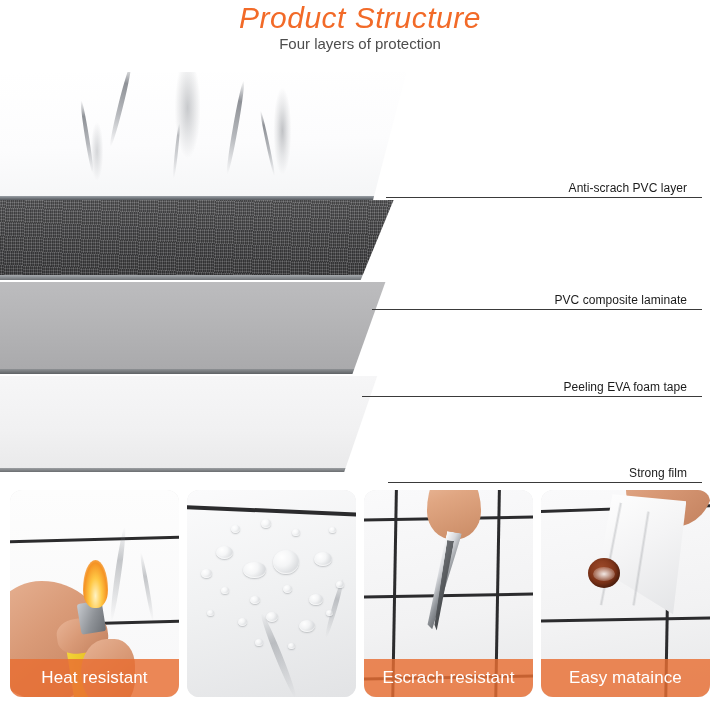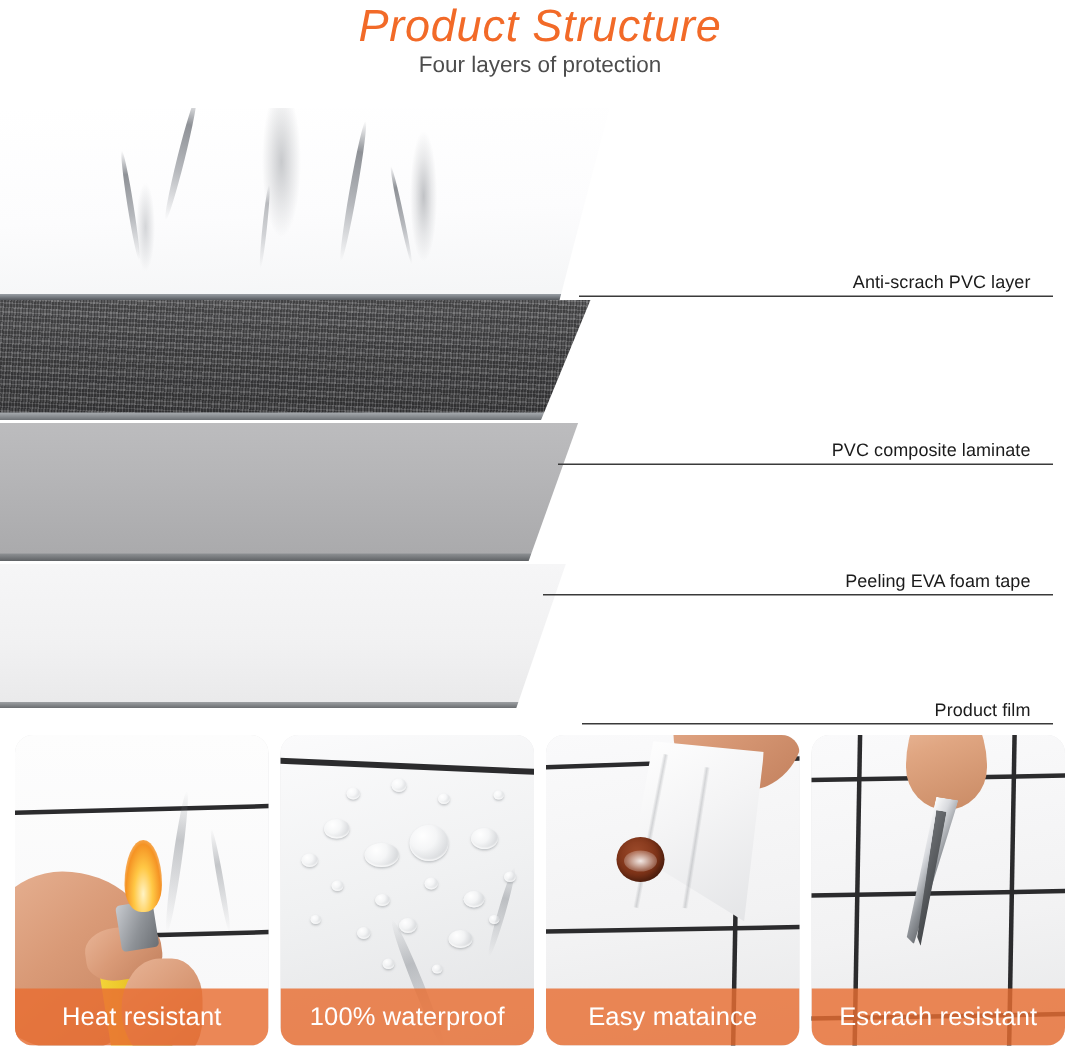--- a/index.html
+++ b/index.html
@@ -362,21 +362,21 @@
     <div class="callout-text">PVC composite laminate</div>
   </div>
 
   <div class="callout" id="callout-3">
     <div class="callout-line"></div>
     <div class="callout-text">Peeling EVA foam tape</div>
   </div>
 
   <div class="callout" id="callout-4">
     <div class="callout-line"></div>
-    <div class="callout-text">Product film</div>
+    <div class="callout-text">Strong film</div>
   </div>
 
 </div>
 
 <div id="features">
 
   <div class="feature">
     <div class="photo bg-tile-marble">
       <div class="grout-h" style="top:23%;transform:rotate(-1.5deg);"></div>
       <div class="grout-h" style="top:64%;transform:rotate(-1.5deg);"></div>
@@ -414,51 +414,48 @@
       <div class="drop" style="left:72%;top:50%;width:14px;height:11px;"></div>
       <div class="drop" style="left:88%;top:44%;width:8px;height:7px;"></div>
       <div class="drop" style="left:12%;top:58%;width:7px;height:6px;"></div>
       <div class="drop" style="left:30%;top:62%;width:9px;height:8px;"></div>
       <div class="drop" style="left:47%;top:59%;width:12px;height:10px;"></div>
       <div class="drop" style="left:66%;top:63%;width:16px;height:12px;"></div>
       <div class="drop" style="left:82%;top:58%;width:7px;height:6px;"></div>
       <div class="drop" style="left:40%;top:72%;width:8px;height:7px;"></div>
       <div class="drop" style="left:60%;top:74%;width:7px;height:6px;"></div>
     </div>
+  </div>
+
+  <div class="feature">
+    <div class="photo bg-tile-plain">
+      <div class="grout-h" style="top:13%;transform:rotate(-1deg);"></div>
+      <div class="grout-h" style="top:50%;transform:rotate(-1deg);"></div>
+      <div class="grout-h" style="top:90%;transform:rotate(-1deg);"></div>
+      <div class="grout-v" style="left:17%;transform:rotate(1deg);"></div>
+      <div class="grout-v" style="left:78%;transform:rotate(1deg);"></div>
+      <div class="finger" style="left:37%;top:-12%;width:32%;height:36%;"></div>
+      <div class="blade" style="left:42%;top:20%;width:15px;height:48%;transform:rotate(9deg) skewX(-5deg);clip-path:polygon(0 0,100% 0,62% 100%,24% 96%);"></div>
+      <div class="blade" style="left:45%;top:24%;width:7px;height:44%;transform:rotate(9deg);clip-path:polygon(0 0,100% 0,55% 100%,10% 94%);background:linear-gradient(100deg,#6d7074 0%,#3f4245 100%);"></div>
+    </div>
     <div class="caption-bar">
-      <span class="caption-text">100% waterproof</span>
+      <span class="caption-text">Escrach resistant</span>
     </div>
   </div>
 
   <div class="feature">
     <div class="photo bg-tile-plain">
       <div class="grout-h" style="top:8%;transform:rotate(-2deg);"></div>
       <div class="grout-h" style="top:62%;transform:rotate(-1deg);"></div>
       <div class="grout-v" style="left:74%;transform:rotate(1deg);"></div>
       <div class="hand" style="left:50%;top:-22%;width:52%;height:40%;"></div>
       <div class="cloth" style="left:30%;top:2%;width:56%;height:58%;clip-path:polygon(22% 0,100% 6%,86% 100%,8% 62%);"></div>
       <div class="cloth-fold" style="left:40%;top:6%;width:4px;height:50%;transform:rotate(11deg);"></div>
       <div class="cloth-fold" style="left:58%;top:10%;width:4px;height:46%;transform:rotate(9deg);"></div>
       <div class="stain" style="left:28%;top:33%;width:32px;height:30px;"></div>
       <div class="stain-smear" style="left:31%;top:37%;width:22px;height:14px;"></div>
     </div>
     <div class="caption-bar">
       <span class="caption-text">Easy mataince</span>
     </div>
   </div>
 
-  <div class="feature">
-    <div class="photo bg-tile-plain">
-      <div class="grout-h" style="top:13%;transform:rotate(-1deg);"></div>
-      <div class="grout-h" style="top:50%;transform:rotate(-1deg);"></div>
-      <div class="grout-h" style="top:90%;transform:rotate(-1deg);"></div>
-      <div class="grout-v" style="left:17%;transform:rotate(1deg);"></div>
-      <div class="grout-v" style="left:78%;transform:rotate(1deg);"></div>
-      <div class="finger" style="left:37%;top:-12%;width:32%;height:36%;"></div>
-      <div class="blade" style="left:42%;top:20%;width:15px;height:48%;transform:rotate(9deg) skewX(-5deg);clip-path:polygon(0 0,100% 0,62% 100%,24% 96%);"></div>
-      <div class="blade" style="left:45%;top:24%;width:7px;height:44%;transform:rotate(9deg);clip-path:polygon(0 0,100% 0,55% 100%,10% 94%);background:linear-gradient(100deg,#6d7074 0%,#3f4245 100%);"></div>
-    </div>
-    <div class="caption-bar">
-      <span class="caption-text">Escrach resistant</span>
-    </div>
-  </div>
-
 </div>
 
 </body></html>

